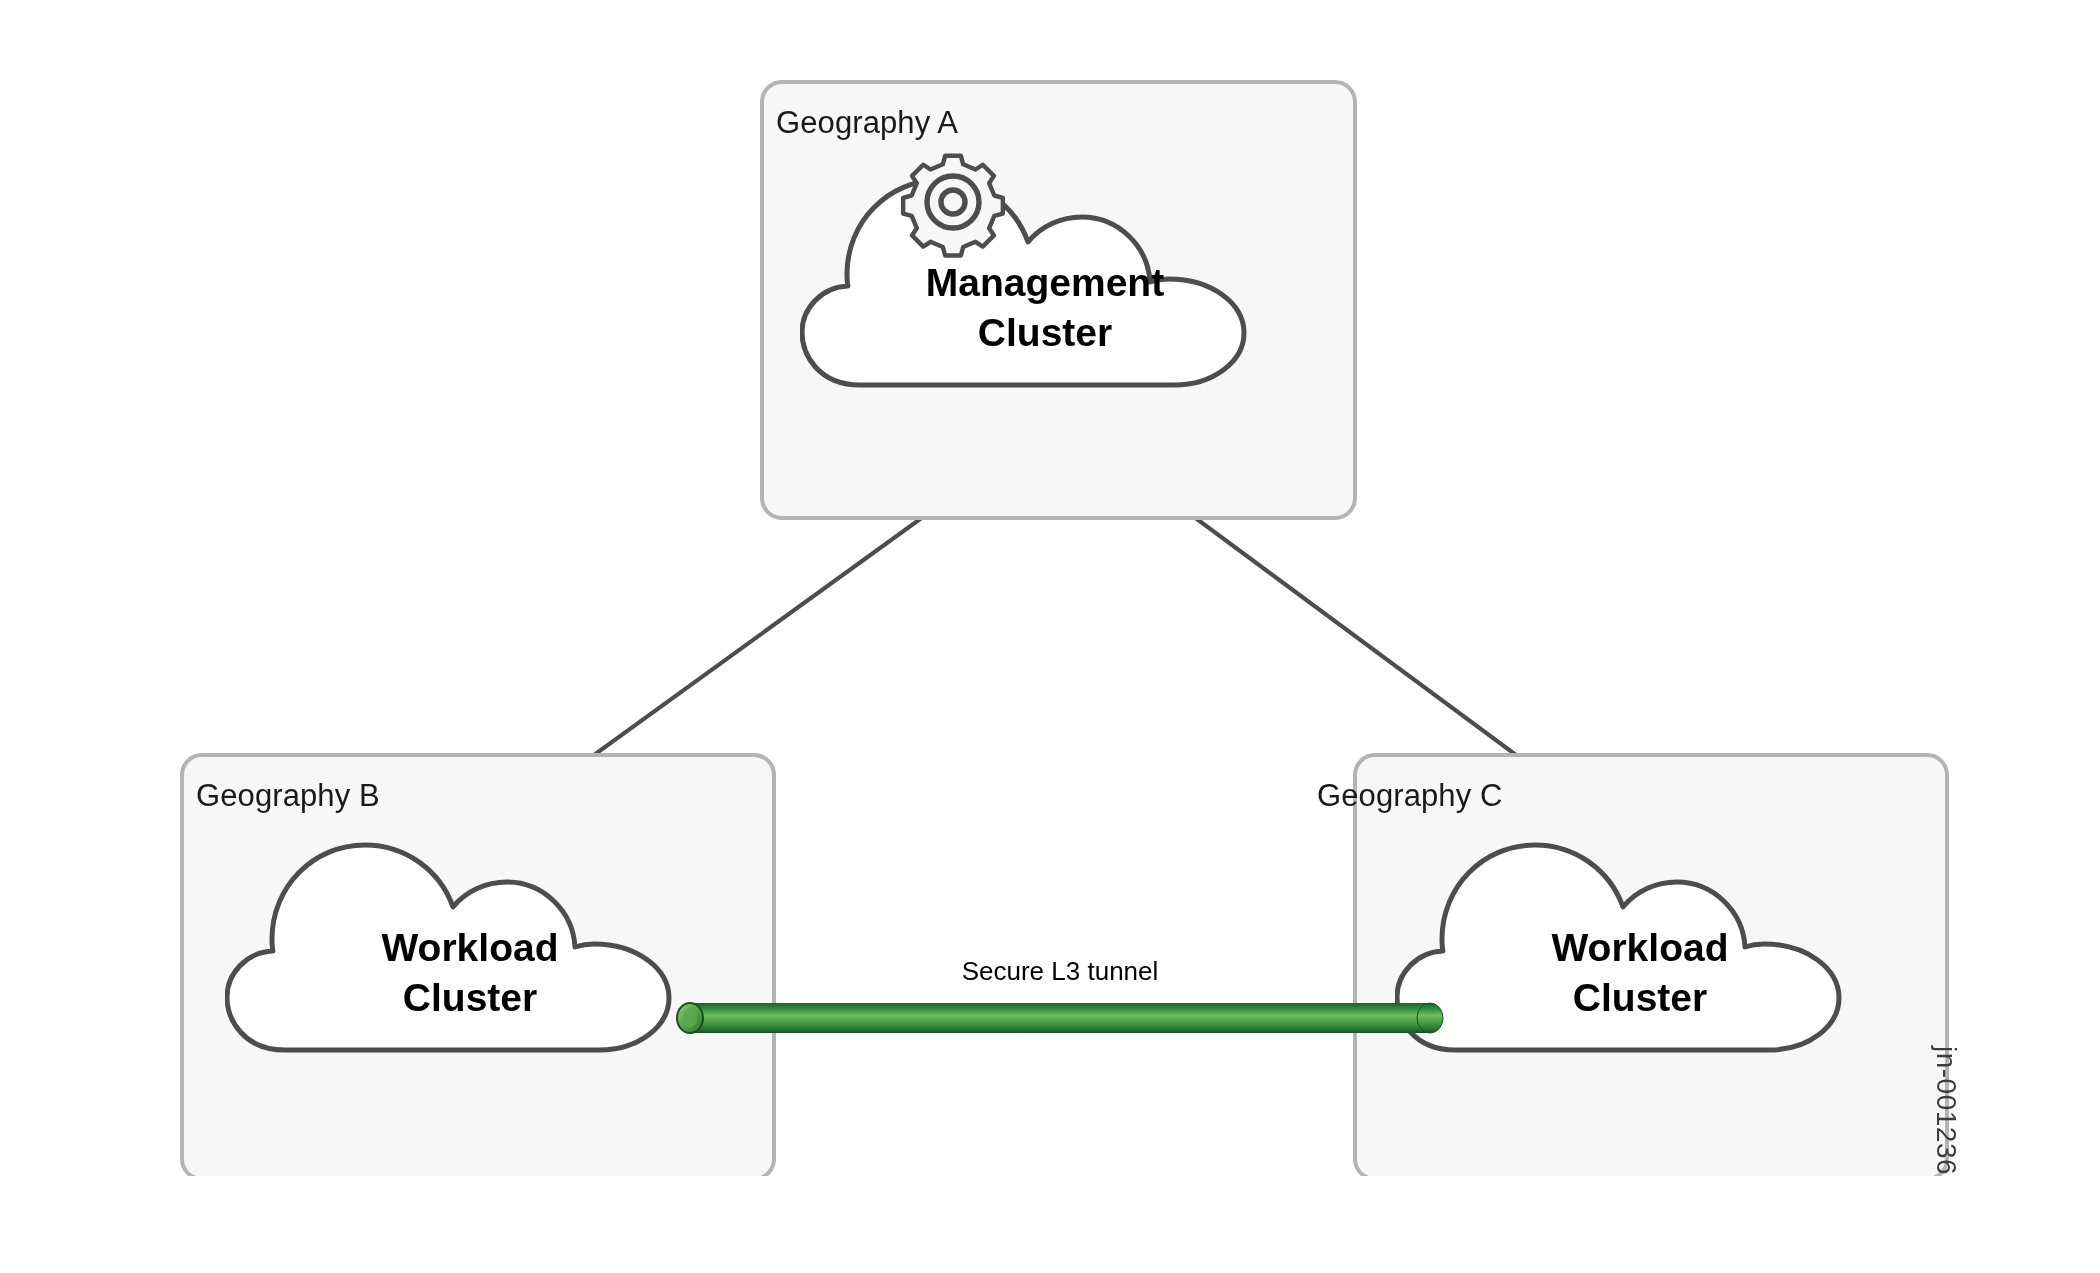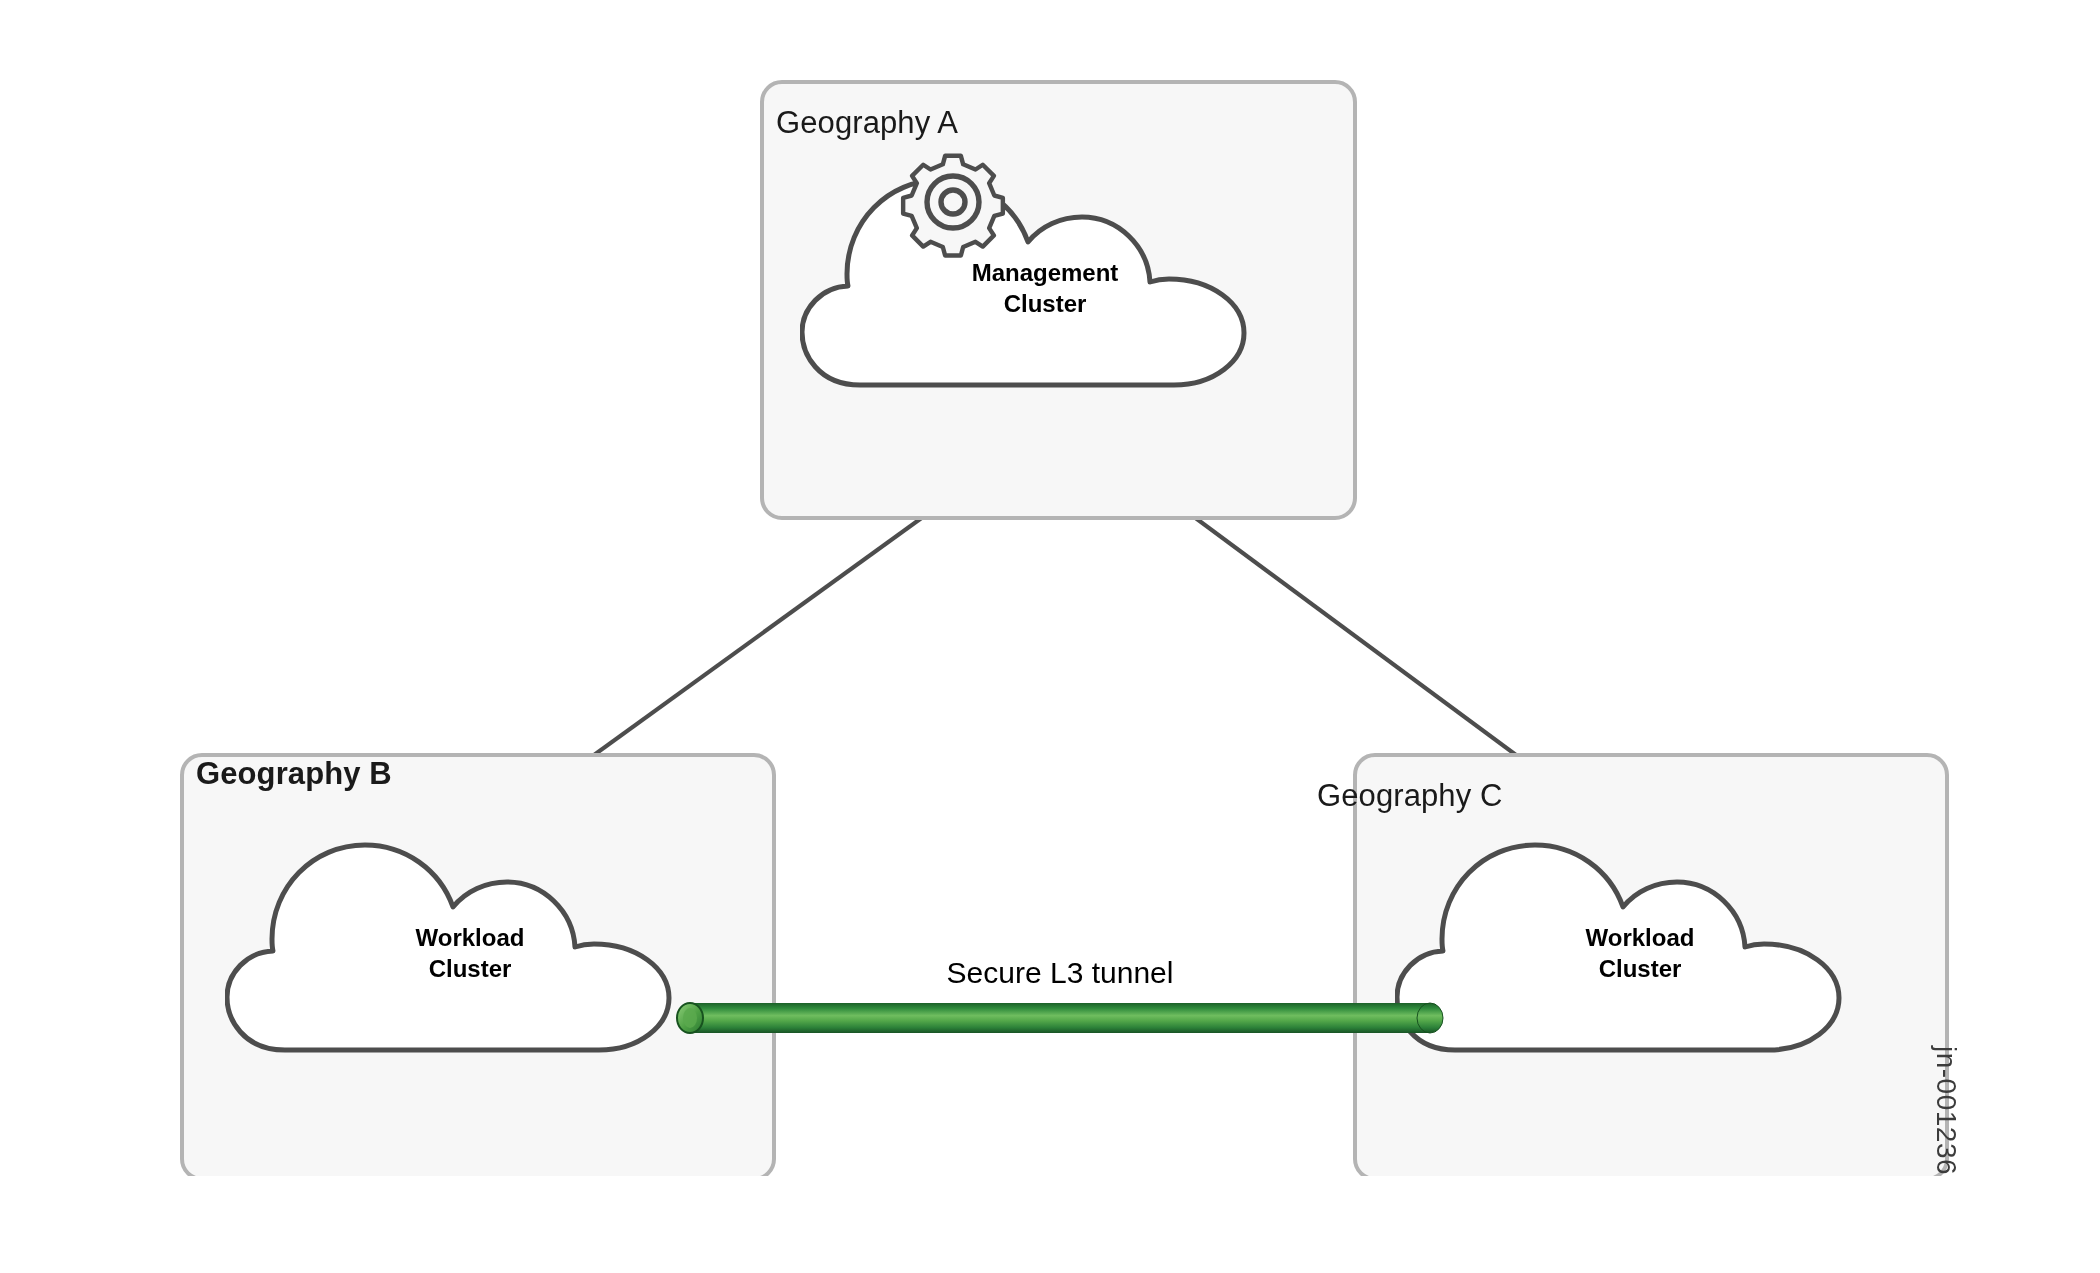--- a/index.html
+++ b/index.html
@@ -29,34 +29,34 @@
     font-size: 31px;
     color: #1a1a1a;
     font-weight: 400;
     white-space: nowrap;
     letter-spacing: 0.1px;
   }
   #box-a  { left: 760px;  top: 80px;   width: 597px;  height: 440px; }
   #box-b  { left: 180px;  top: 753px;  width: 596px;  height: 428px; }
   #box-c  { left: 1353px; top: 753px;  width: 596px;  height: 428px; }
   #label-a { left: 776px;  top: 105px; }
-  #label-b { left: 196px;  top: 756px; font-weight: bold; }
+  #label-b { left: 196px;  top: 778px; }
   #label-c { left: 1317px; top: 778px; }
 
   .cloud-wrap { position: absolute; }
   #cloud-a { left: 800px;  top: 140px; width: 490px; height: 250px; }
   #cloud-b { left: 225px;  top: 805px; width: 490px; height: 250px; }
   #cloud-c { left: 1395px; top: 805px; width: 490px; height: 250px; }
 
   .cloud-text {
     position: absolute;
     left: 0;
     width: 100%;
     text-align: center;
-    font-size: 24px;
+    font-size: 39px;
     font-weight: bold;
     color: #000000;
     line-height: 1.28;
     pointer-events: none;
   }
   #cloud-a .cloud-text { top: 118px; }
   #cloud-b .cloud-text { top: 118px; }
   #cloud-c .cloud-text { top: 118px; }
 
   #gear-icon-wrap {
@@ -81,21 +81,21 @@
     top: 995px;
     width: 768px;
     height: 46px;
   }
   #tunnel-label {
     position: absolute;
     left: 676px;
     top: 956px;
     width: 768px;
     text-align: center;
-    font-size: 30px;
+    font-size: 26px;
     color: #000000;
     white-space: nowrap;
   }
 
   #watermark {
     position: absolute;
     left: 1962px;
     top: 1046px;
     font-size: 28px;
     color: #3c3c3c;

